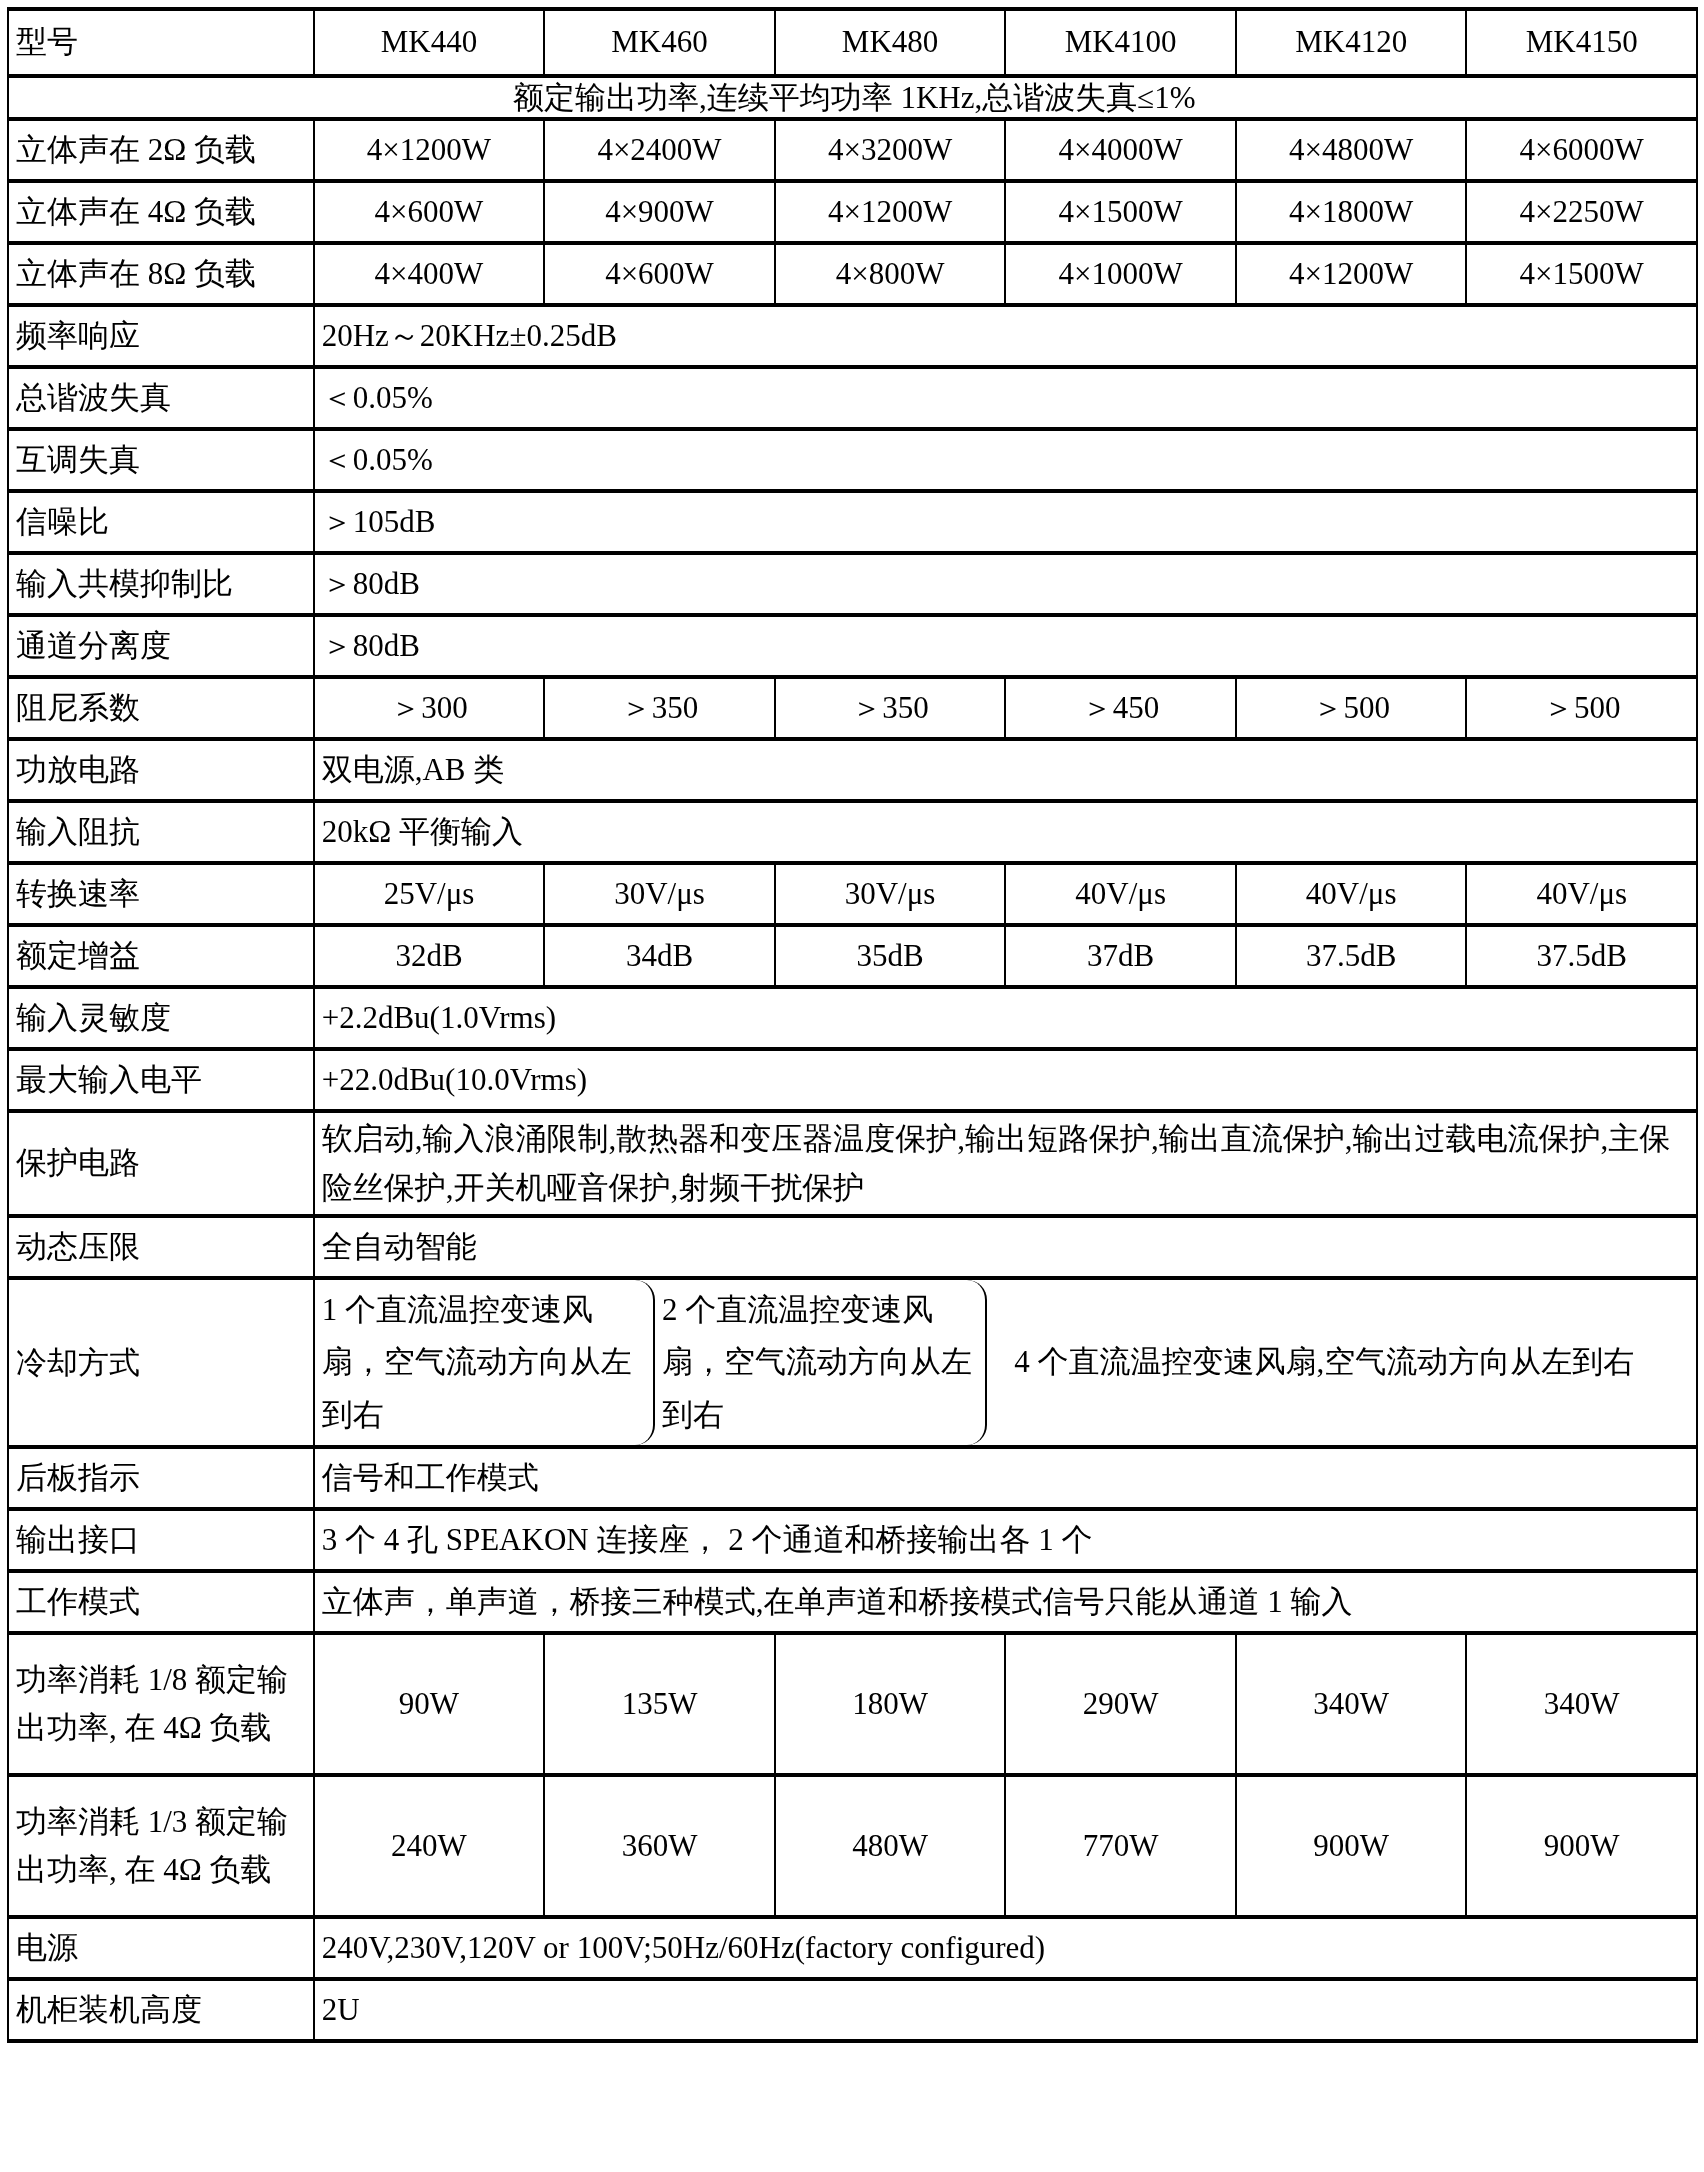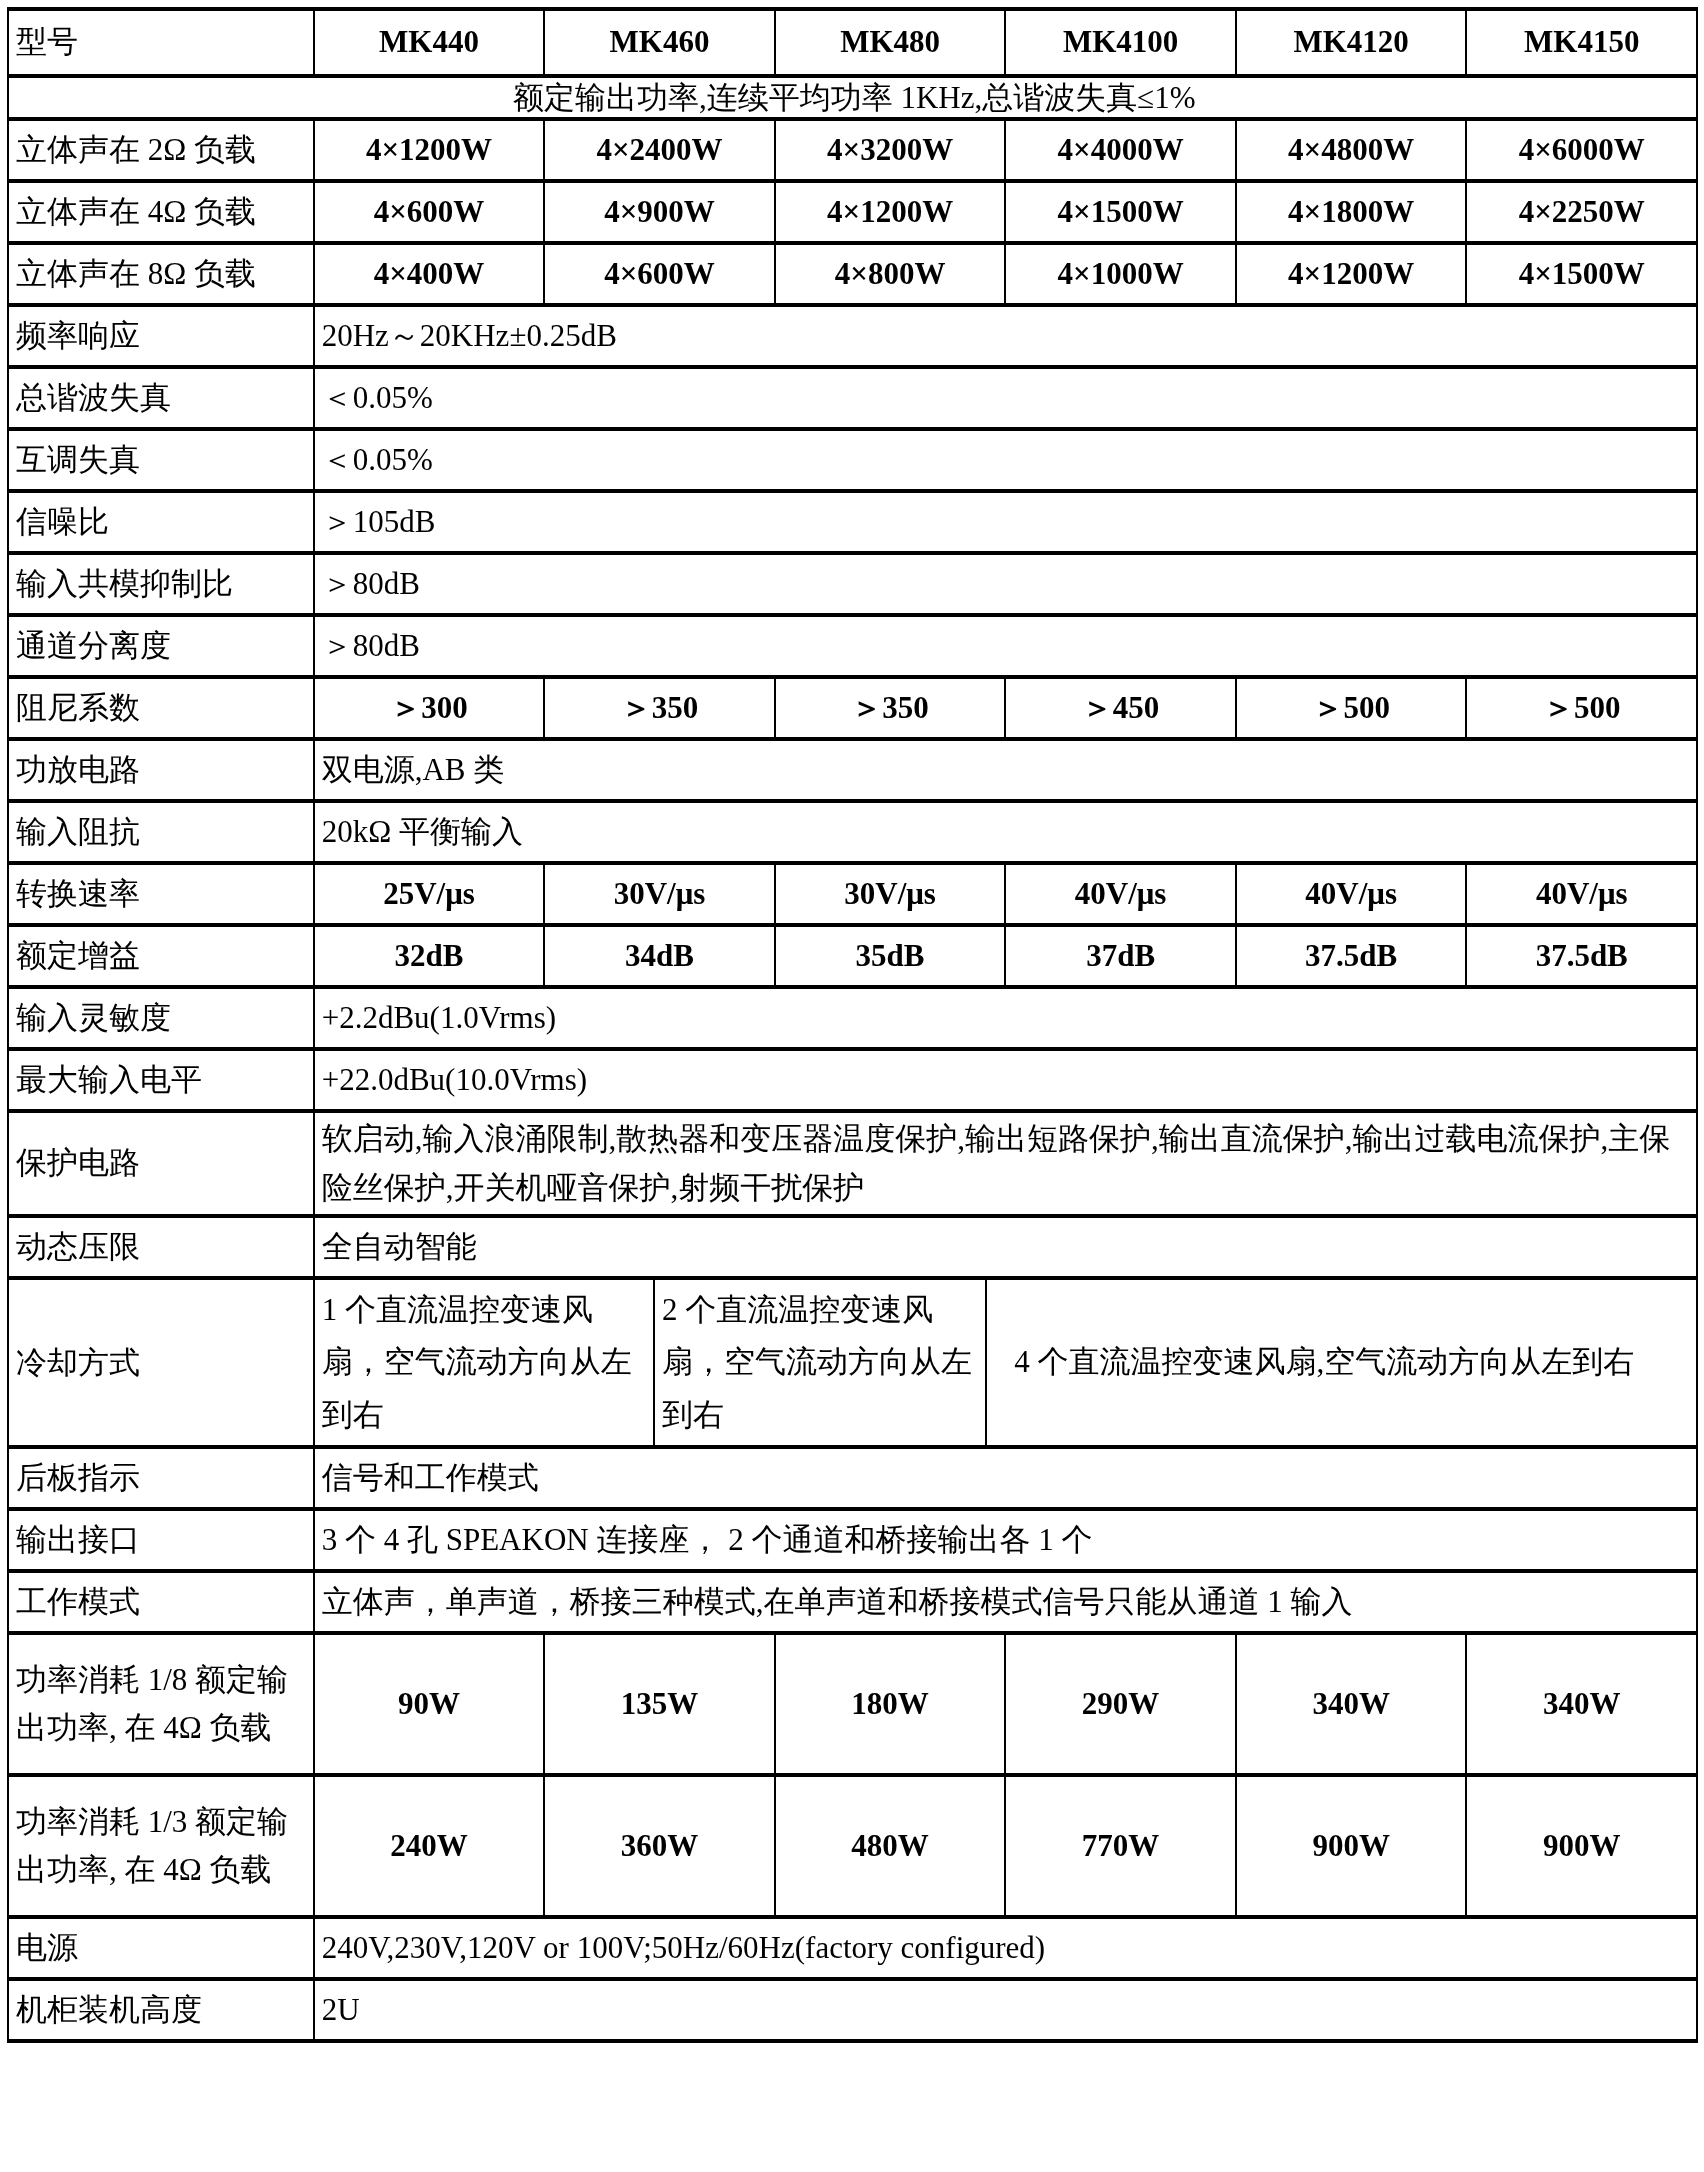--- a/index.html
+++ b/index.html
@@ -8,27 +8,27 @@
   table.spec { border-collapse:collapse; width:1691px; table-layout:fixed; font-size:31px; color:#000000; background:#fff; }
   td { border:2.6px solid #000; border-top-width:4.3px; border-bottom-width:4.3px;
        vertical-align:middle; line-height:1.55; overflow:hidden; word-break:break-all; }
   tr { height:62px; }
   tr.h78 { height:67px; }
   tr.h50 { height:43px; }
   tr.h122 { height:105px; }
   tr.h192 { height:166px; }
   tr.h164 { height:142px; }
   td.lbl  { padding:1.7px 3.5px 1.7px 7px; text-align:left; }
-  td.val  { padding:1.7px 3.5px; text-align:center;font-weight:bold; }
+  td.val  { padding:1.7px 3.5px; text-align:center; }
   td.spanv{ padding:1.7px 3.5px 1.7px 7px; text-align:left; }
   td.note { padding:0 3.5px 0 7px; text-align:center; line-height:1.2; }
   td.cool-td { padding:0; }
   .cool { display:flex; height:100%; align-items:stretch; }
   .cool > div { display:flex; flex-direction:column; justify-content:center;
-                padding:3.5px 5.2px 3.5px 7px; line-height:1.7; box-sizing:border-box; }
+                padding:3.5px 5.2px 3.5px 7px; line-height:1.7; box-sizing:border-box;border-radius:20px; }
   .cool-c1 { width:25.0%; border-right:2.6px solid #000; }
   .cool-c2 { width:24.4%; border-right:2.6px solid #000; }
   .cool-c3 { width:50.6%;margin-left:20px; }
   col.c-label { width:18.1%; }
   col.c-model { width:13.65%; }
 </style>
 </head>
 <body>
 
 <div class="wrap">

